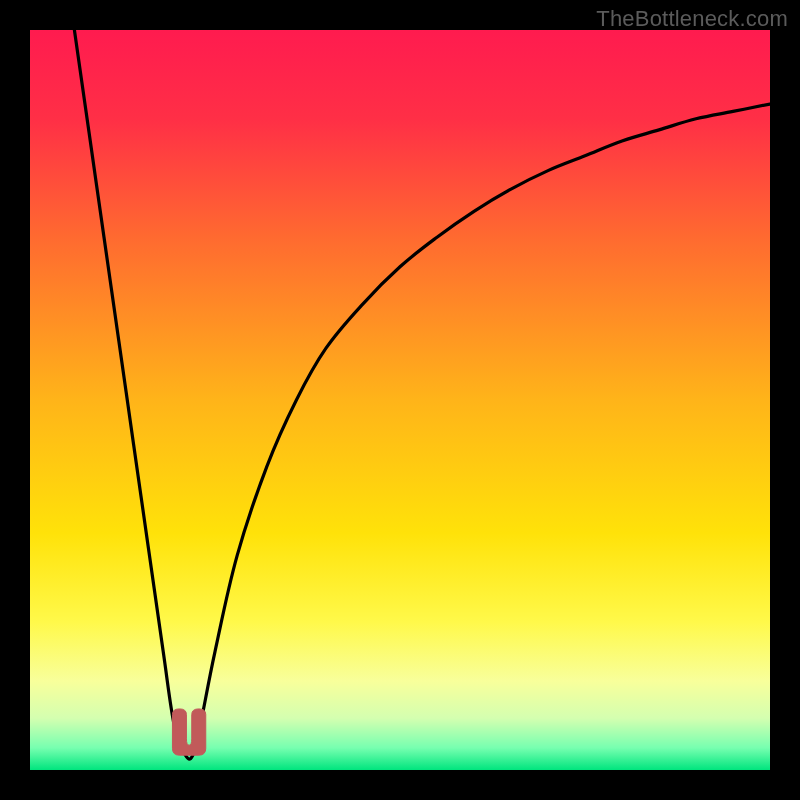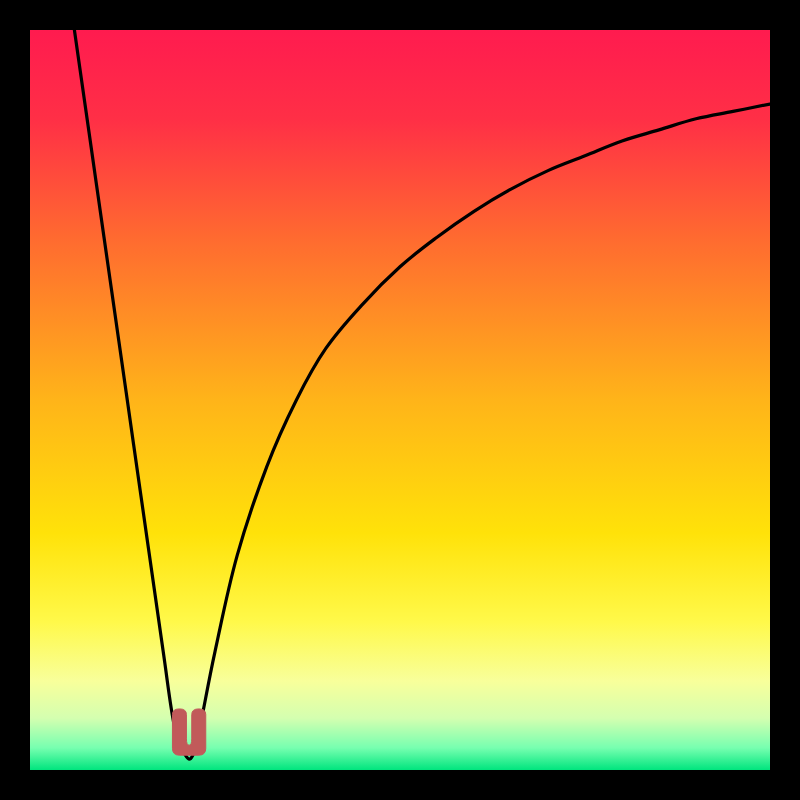--- a/index.html
+++ b/index.html
@@ -49,20 +49,21 @@
     font-size: 22px;
     letter-spacing: 0.2px;
     font-weight: 500;
   }
 </style>
 </head>
 <body>
 
 <div class="frame">
 
+  <div class="watermark">TheBottleneck.com</div>
 
   <div class="plot-area">
     <svg class="gradient-bg" viewBox="0 0 740 740" preserveAspectRatio="none">
       <defs>
         <linearGradient id="bg-grad" x1="0" y1="0" x2="0" y2="1">
             <stop offset="0%" stop-color="#ff1b4f"></stop>
             <stop offset="12%" stop-color="#ff2f46"></stop>
             <stop offset="28.000000000000004%" stop-color="#ff6a30"></stop>
             <stop offset="50%" stop-color="#ffb419"></stop>
             <stop offset="68%" stop-color="#ffe209"></stop>

